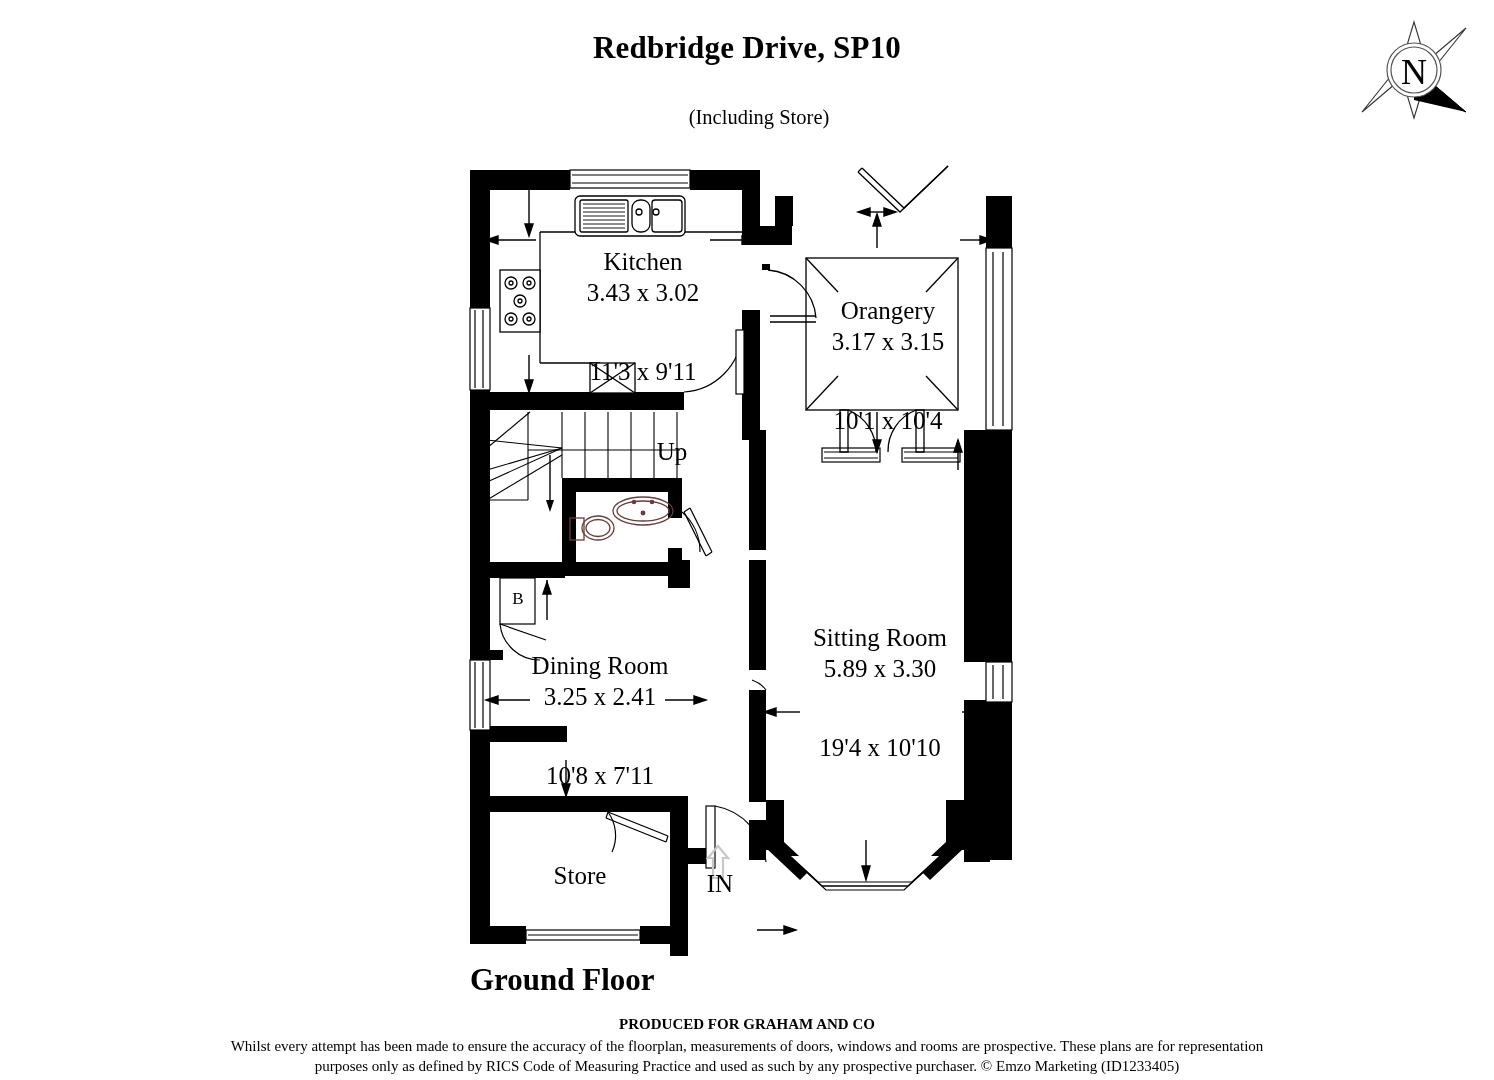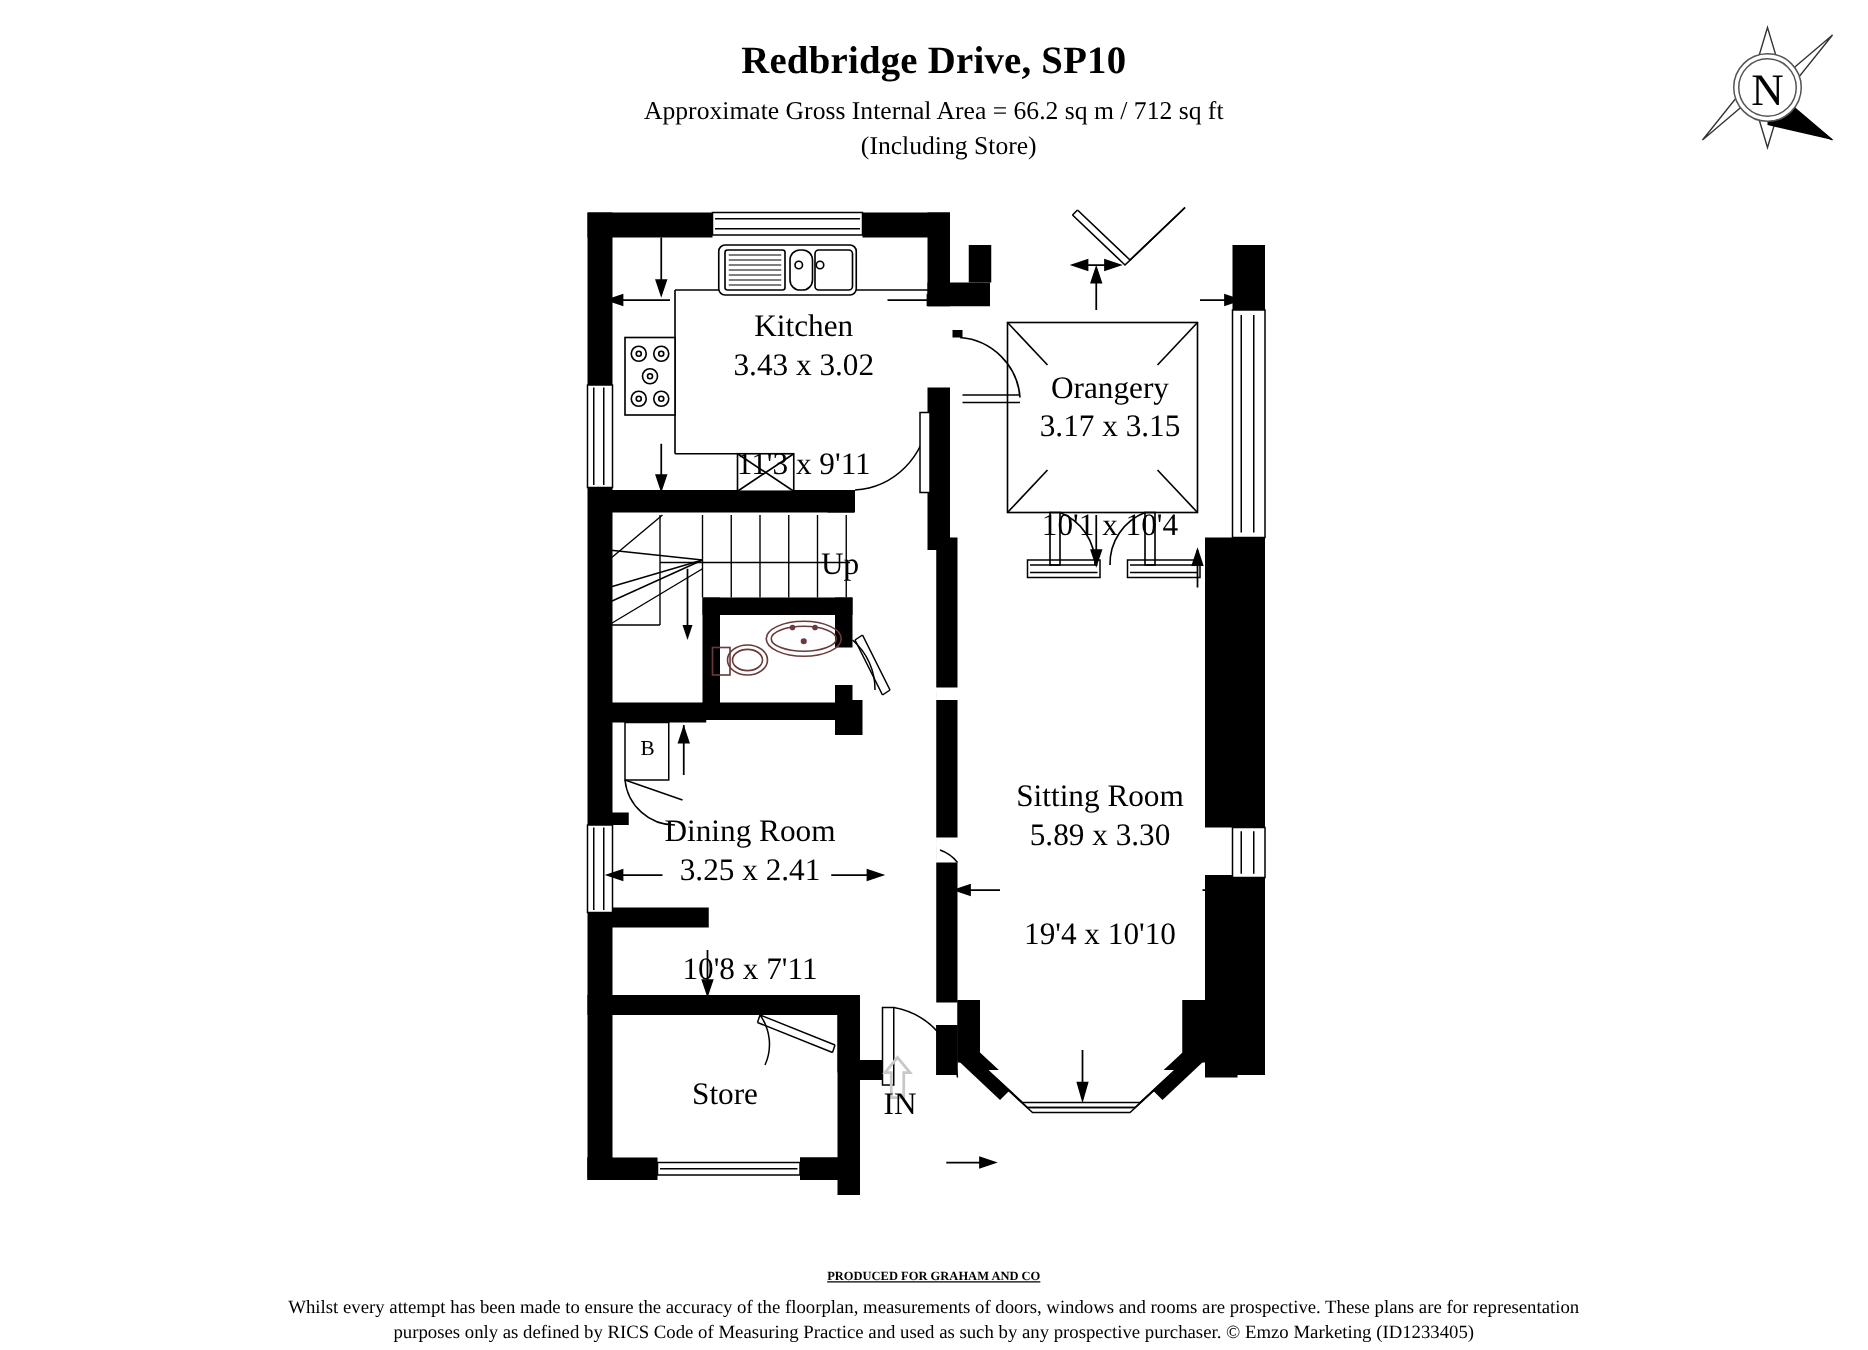--- a/index.html
+++ b/index.html
@@ -43,31 +43,30 @@
   .lbl-store{left:505px;top:860px;width:150px;font-size:25px;}
   .lbl-up{left:642px;top:436px;width:60px;font-size:25px;}
   .lbl-in{left:690px;top:868px;width:60px;font-size:25px;}
   .lbl-b{left:505px;top:583px;width:26px;font-size:17px;}
 
   
   #floor-caption{position:absolute;left:470px;top:962px;font-size:31px;font-weight:bold;}
 
   
   .foot{position:absolute;left:0;right:0;text-align:center;}
-  .foot-prod{top:1016px;font-size:10px;font-weight:bold;font-family:"Liberation Serif",serif;text-decoration:underline;}
+  .foot-prod{top:1016px;font-size:15px;font-weight:bold;font-family:"Liberation Serif",serif;}
   .foot-l1{top:1038px;font-size:15px;}
   .foot-l2{top:1058px;font-size:15px;}
 </style>
 </head>
 <body>
 
 <div id="page">
 
   <div class="hdr hdr-title">Redbridge Drive, SP10</div>
-  <div class="hdr hdr-sub1">Approximate Gross Internal Area = 66.2 sq m / 712 sq ft</div>
   <div class="hdr hdr-sub2">(Including Store)</div>
 
   <div id="compass">
     <svg width="112" height="104" viewBox="0 0 112 104">
 
       <polygon points="56,4 68,44 56,52 44,44" fill="#ffffff" stroke="#333" stroke-width="1.1"></polygon>
       <polygon points="56,100 44,60 56,52 68,60" fill="#ffffff" stroke="#333" stroke-width="1.1"></polygon>
       <polygon points="4,94 44,60 52,52 44,44" fill="#ffffff" stroke="#333" stroke-width="1.1"></polygon>
       <polygon points="108,10 68,44 60,52 68,60" fill="#ffffff" stroke="#333" stroke-width="1.1"></polygon>
 
@@ -407,18 +406,19 @@
   </div>
 
   <div class="rlabel lbl-store">
     <span class="nm">Store</span>
   </div>
 
   <div class="rlabel lbl-up">Up</div>
   <div class="rlabel lbl-in">IN</div>
   <div class="rlabel lbl-b">B</div>
 
+  <div id="floor-caption">Ground Floor</div>
 
   <div class="foot foot-prod">PRODUCED FOR GRAHAM AND CO</div>
   <div class="foot foot-l1">Whilst every attempt has been made to ensure the accuracy of the floorplan, measurements of doors, windows and rooms are prospective. These plans are for representation</div>
   <div class="foot foot-l2">purposes only as defined by RICS Code of Measuring Practice and used as such by any prospective purchaser. © Emzo Marketing (ID1233405)</div>
 
 </div>
 
 </body></html>

